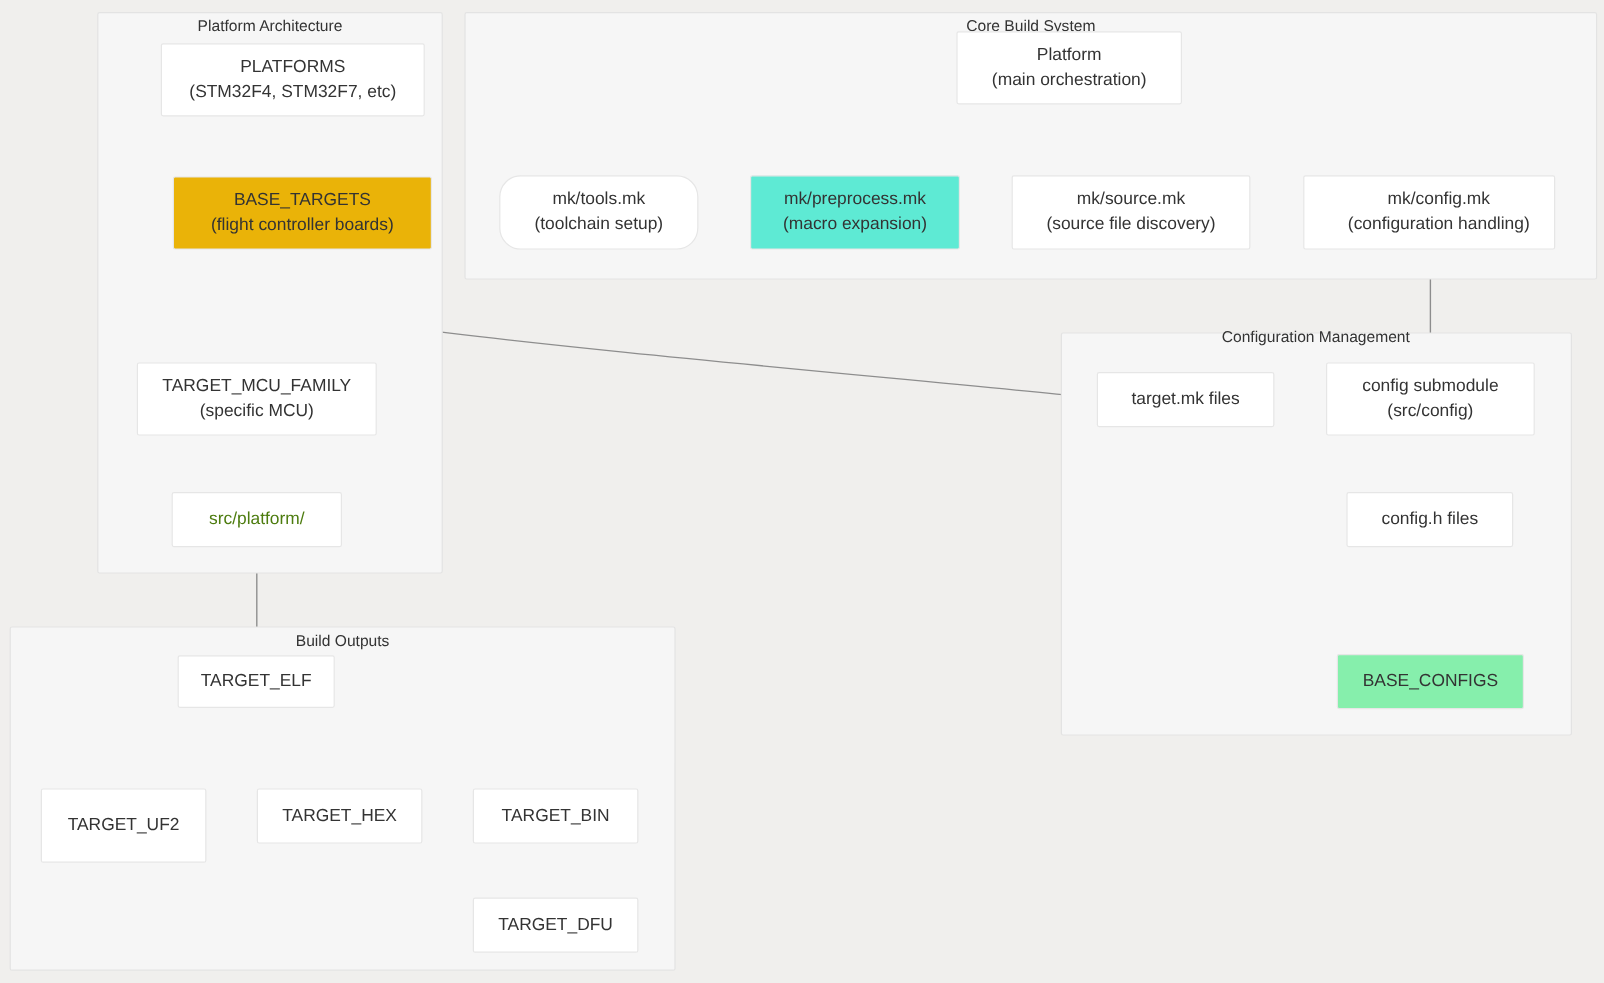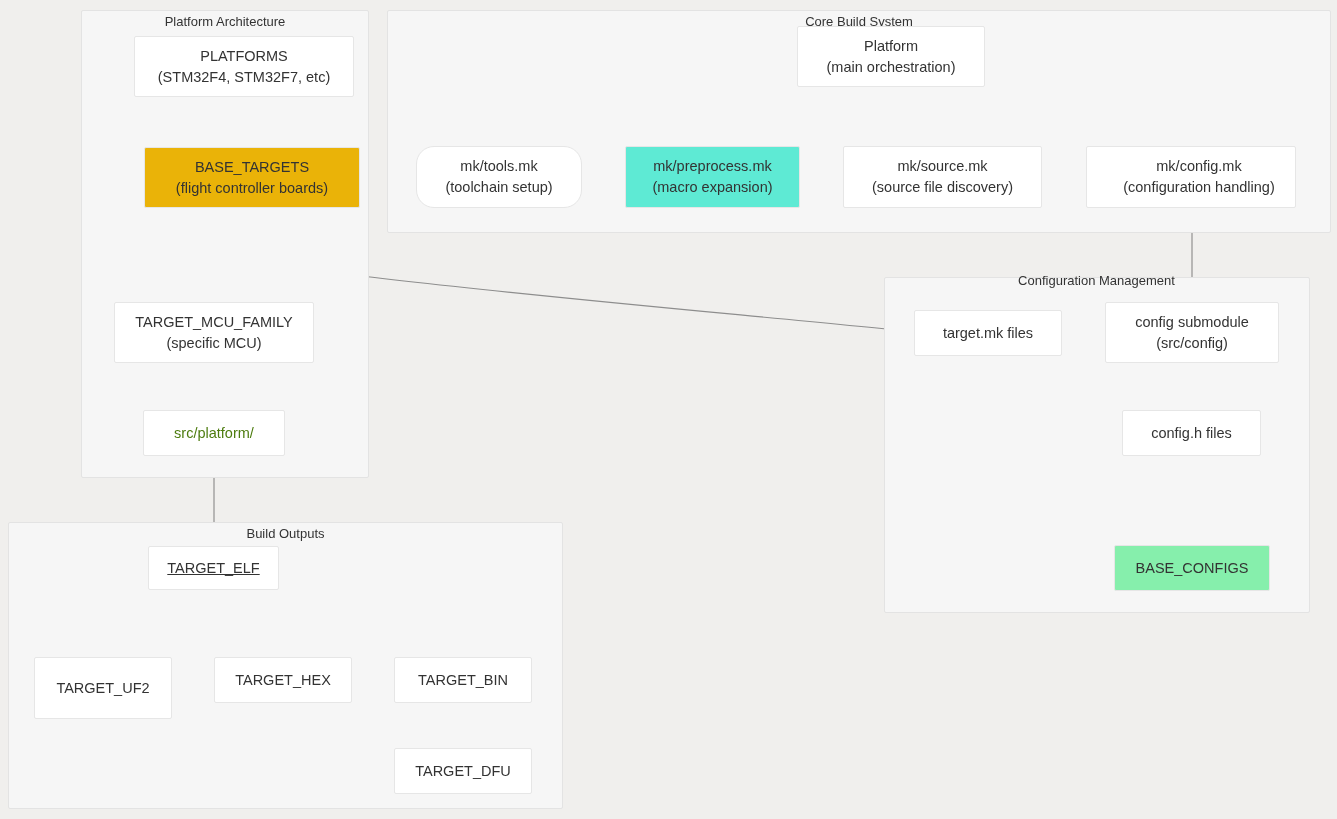--- a/index.html
+++ b/index.html
@@ -139,21 +139,21 @@
       <div class="node" style="left: 1105px; top: 302px; width: 174px; height: 61px; background: rgb(255, 255, 255); border-color: rgb(230, 230, 230); color: rgb(51, 51, 51);">
         <span>config submodule</span>
         <span>(src/config)</span>
       </div>
       <div class="node" style="left: 1122px; top: 410px; width: 139px; height: 46px; background: rgb(255, 255, 255); border-color: rgb(230, 230, 230); color: rgb(51, 51, 51);">
         <span>config.h files</span>
       </div>
       <div class="node" style="left: 1114px; top: 545px; width: 156px; height: 46px; background: #86efac; border-color: rgb(230, 230, 230); color: rgb(51, 51, 51);">
         <span>BASE_CONFIGS</span>
       </div>
-      <div class="node" style="left: 148px; top: 546px; width: 131px; height: 44px; background: rgb(255, 255, 255); border-color: rgb(230, 230, 230); color: rgb(51, 51, 51); text-decoration: underline;">
+      <div class="node" style="left: 148px; top: 546px; width: 131px; height: 44px; background: rgb(255, 255, 255); border-color: rgb(230, 230, 230); color: rgb(51, 51, 51);">
         <span>TARGET_ELF</span>
       </div>
       <div class="node" style="left: 34px; top: 657px; width: 138px; height: 62px; background: rgb(255, 255, 255); border-color: rgb(230, 230, 230); color: rgb(51, 51, 51);">
         <span>TARGET_UF2</span>
       </div>
       <div class="node" style="left: 214px; top: 657px; width: 138px; height: 46px; background: rgb(255, 255, 255); border-color: rgb(230, 230, 230); color: rgb(51, 51, 51); align-items: center;">
         <span>TARGET_HEX</span>
       </div>
       <div class="node" style="left: 394px; top: 657px; width: 138px; height: 46px; background: rgb(255, 255, 255); border-color: rgb(230, 230, 230); color: rgb(51, 51, 51);">
         <span>TARGET_BIN</span>

